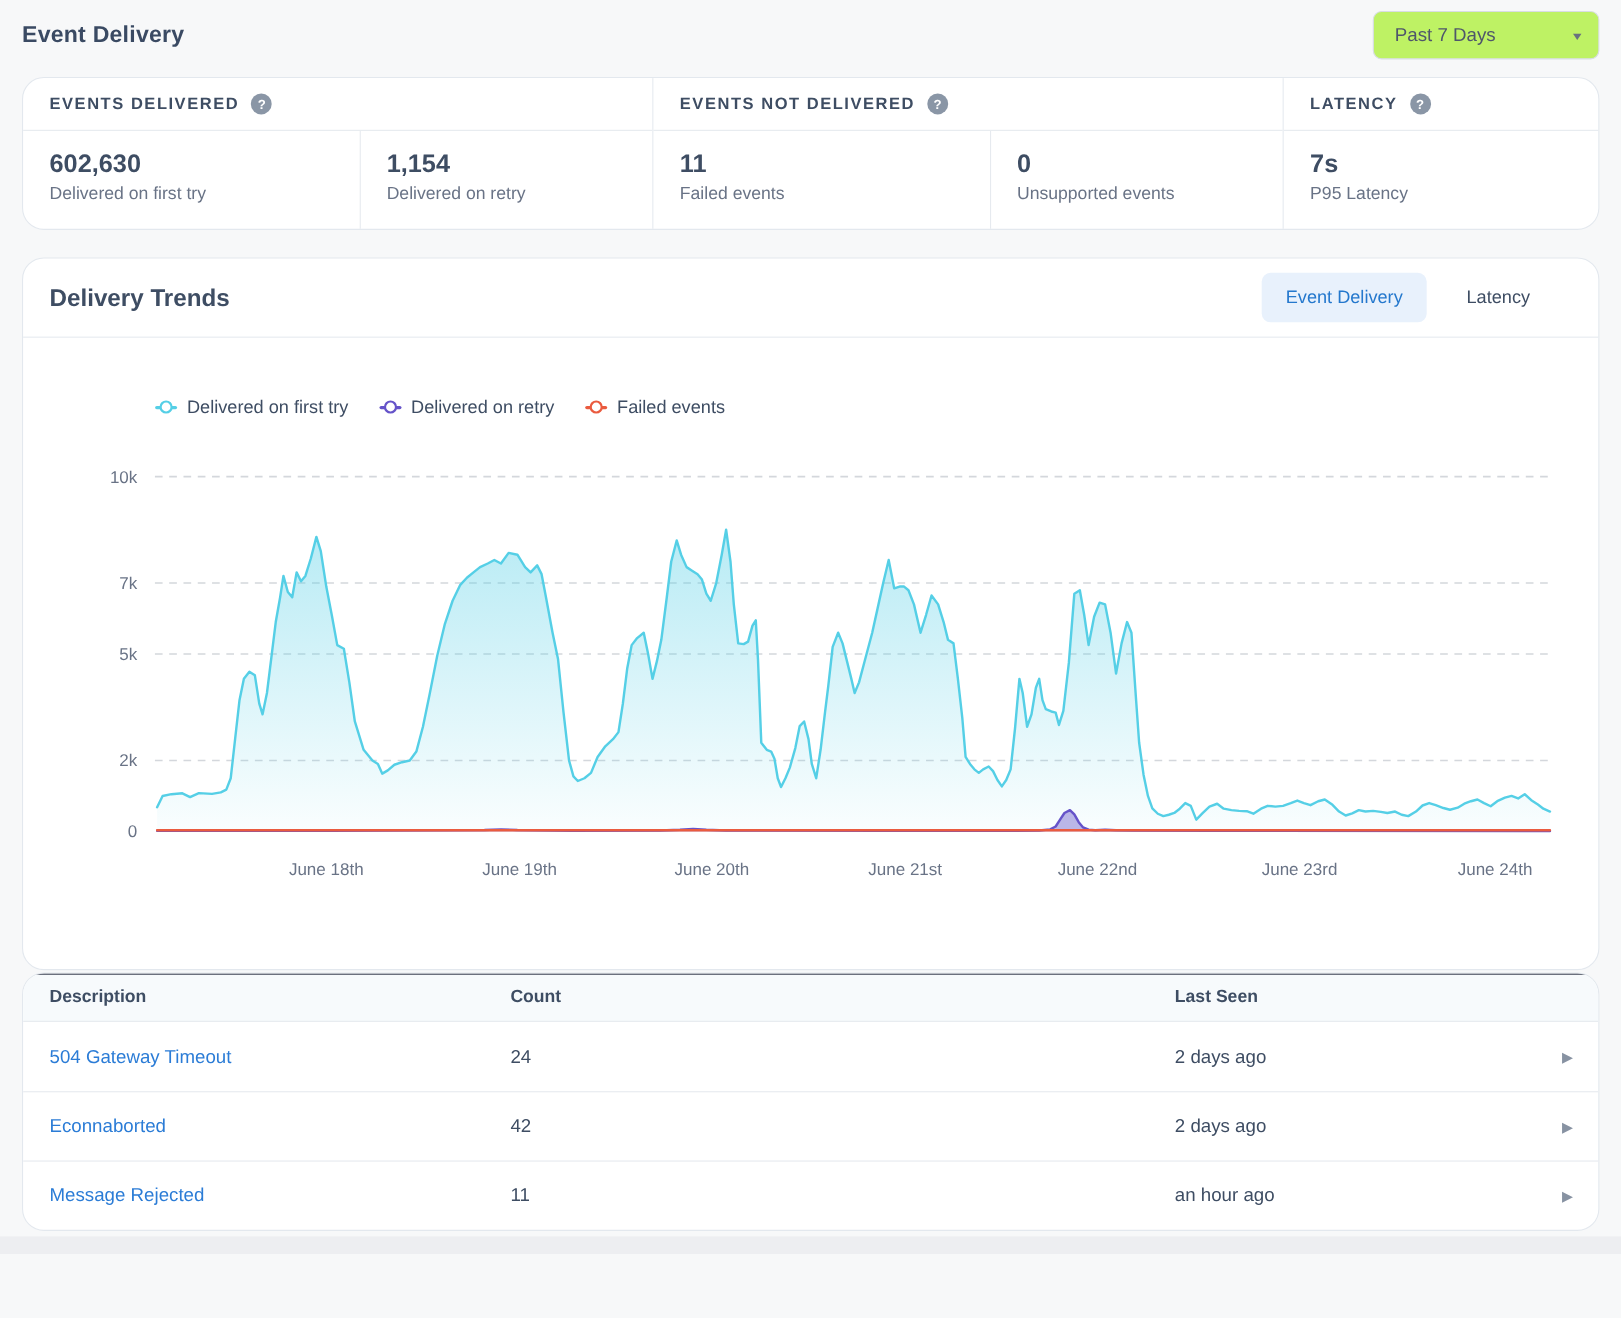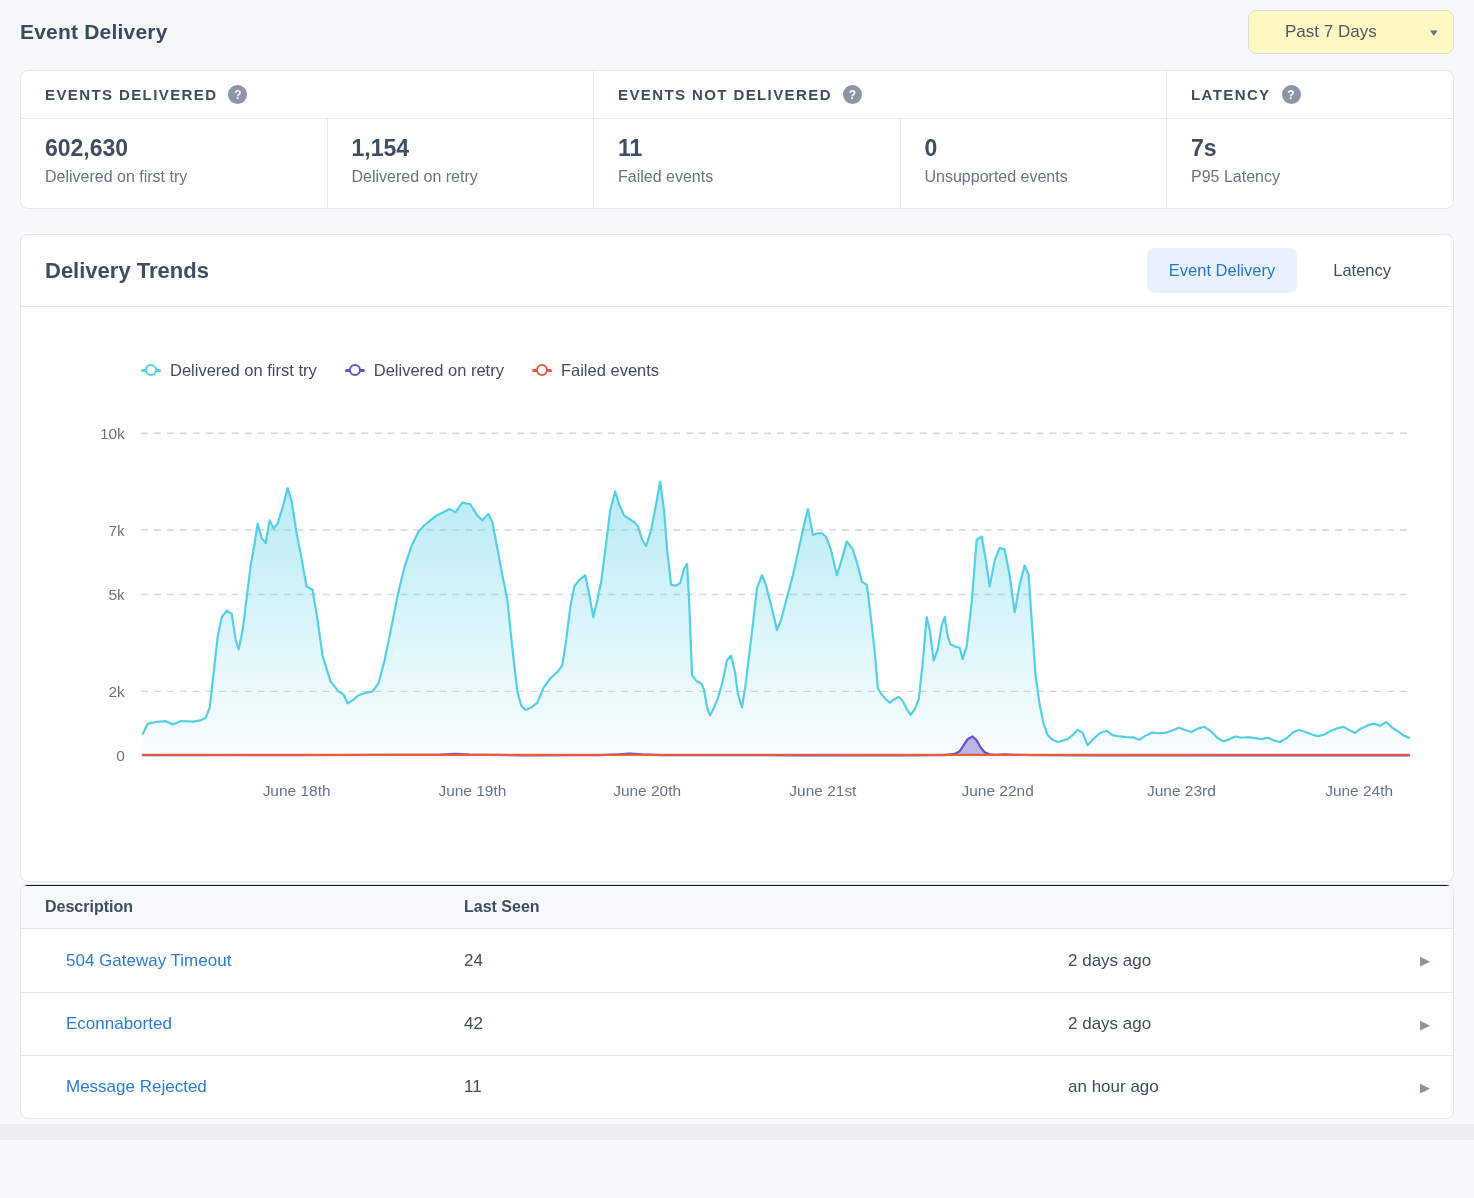--- a/index.html
+++ b/index.html
@@ -9,26 +9,26 @@
     background:#f7f8f9;
     font-family:"Liberation Sans", sans-serif;
     color:#3e4d63;
     overflow:hidden;
   }
   
   .topbar { display:flex; justify-content:space-between; align-items:center;
             padding:6px 20px 0; height:58px; }
   .page-title { font-size:21px; font-weight:700; color:#3a4a63; letter-spacing:.2px; }
   .select-btn { display:flex; align-items:center; justify-content:space-between;
-            width:206px; height:44px; background:#fef9c3; border:1px solid #d8dde4;
-            border-radius:8px; padding:0 16px 0 36px; font-size:17px; color:#4f566b;
+            width:206px; height:44px; background:#bef264; border:1px solid #d8dde4;
+            border-radius:8px; padding:0 16px 0 19px; font-size:17px; color:#4f566b;
             cursor:pointer; font-family:inherit; }
   .caret { color:#69727f; font-size:11px; transform:scaleX(1.4); }
   
-  .card { background:#fff; border:1px solid #e3e8ee; border-radius:8px; margin:0 20px; }
+  .card { background:#fff; border:1px solid #e3e8ee; border-radius:20px; margin:0 20px; }
   
   .stats-card { display:flex; margin-top:12px; }
   .stat-section { flex:2; min-width:0; }
   .stat-section.single { flex:1; }
   .stat-section + .stat-section { border-left:1px solid #e6eaef; }
   .stat-header { height:48px; border-bottom:1px solid #e6eaef; display:flex;
             align-items:center; gap:11px; padding:0 24px; }
   .stat-title { font-size:15px; font-weight:700; letter-spacing:1.4px; color:#3e4d63; }
   .help { width:19px; height:19px; border-radius:50%; background:#8a96a6; color:#fff;
             font-size:12px; font-weight:700; display:inline-flex; align-items:center;
@@ -61,21 +61,21 @@
   .issues-card { margin-top:2px; overflow:hidden; }
   .issues-title { padding:26px 24px 23px; }
   .issues-head { display:grid; grid-template-columns:419px 604px 1fr 40px;
             padding:0 8px 0 24px; height:44px; align-items:center; background:#f7fafc;
             border-top:1px solid #0f172a; border-bottom:1px solid #e6eaef;
             font-size:16px; font-weight:700; color:#3e4d63; }
   .issue-row { display:grid; grid-template-columns:419px 604px 1fr 40px;
             padding:0 8px 0 24px; height:63px; align-items:center; font-size:17px;
             cursor:pointer; }
   .issue-row + .issue-row { border-top:1px solid #e6eaef; }
-  .cell.desc { color:#2b7cd6; text-decoration:none;margin-left:21px; }
+  .cell.desc { color:#2b7cd6; text-decoration:none; }
   .cell.count, .cell.seen { color:#3e4d63; }
   .cell.chev { color:#8792a2; font-size:13px; text-align:center; }
   .bottom-strip { height:16px; background:#edeef1; margin-top:5px; }
 </style>
 </head>
 <body>
 
 <div class="topbar">
   <div class="page-title">Event Delivery</div>
   <button class="select-btn">
@@ -185,20 +185,21 @@
       <path d="M122.0 333.0L127.0 322.7L135.0 321.1L145.0 320.3L152.0 323.7L160.0 320.1L172.0 320.8L180.0 319.5L185.0 316.9L189.0 306.6L193.0 271.0L197.0 235.5L201.0 216.1L206.0 209.7L211.0 212.9L215.0 238.7L218.0 248.4L222.0 229.0L226.0 196.7L230.0 164.4L234.0 141.8L237.0 122.4L241.0 137.0L245.0 141.8L249.0 119.2L253.0 127.3L257.0 122.4L262.0 106.3L267.0 86.9L271.0 99.8L276.0 132.1L281.0 158.0L286.0 185.4L292.0 188.7L297.0 219.3L302.0 254.9L310.0 280.7L318.0 290.4L323.0 293.6L327.0 302.4L332.0 299.4L338.0 294.3L345.0 292.0L352.0 290.4L358.0 282.3L364.0 259.7L370.0 230.6L377.0 195.1L384.0 166.0L391.0 145.0L398.0 130.5L404.0 124.1L410.0 119.2L416.0 114.4L423.0 111.1L429.0 107.9L435.0 111.1L442.0 101.4L450.0 103.1L457.0 114.4L462.0 119.2L468.0 112.8L472.0 120.8L476.0 141.8L482.0 174.1L487.0 198.3L492.0 246.8L497.0 290.4L501.0 304.9L505.0 309.1L511.0 306.6L517.0 301.7L523.0 287.2L530.0 277.5L537.0 271.0L542.0 264.6L546.0 238.7L550.0 206.4L554.0 185.4L559.0 179.0L565.0 174.1L569.0 193.5L573.0 216.1L577.0 200.0L581.0 180.6L586.0 141.8L590.0 109.5L595.0 90.1L599.0 103.1L604.0 114.4L609.0 117.6L614.0 120.8L618.0 125.7L622.0 138.6L626.0 145.0L631.0 128.9L636.0 103.1L640.0 80.4L644.0 109.5L647.0 148.3L651.0 183.8L656.0 184.5L660.0 182.2L664.0 167.7L667.0 162.8L669.0 198.3L672.0 274.3L677.0 280.7L681.0 282.3L684.0 288.8L687.0 306.6L690.0 314.6L694.0 306.6L698.0 296.9L703.0 279.1L707.0 259.1L711.0 254.9L715.0 271.0L718.0 293.6L722.0 306.6L726.0 280.7L730.0 246.8L733.0 222.6L737.0 187.0L742.0 174.1L746.0 183.8L750.0 200.0L754.0 216.1L757.0 229.0L761.0 219.3L767.0 196.7L773.0 174.1L778.0 151.5L783.0 128.9L788.0 107.9L793.0 133.7L798.0 132.1L802.0 132.1L806.0 135.4L811.0 148.3L817.0 174.1L822.0 158.0L827.0 140.2L833.0 148.3L838.0 164.4L842.0 180.6L847.0 183.8L851.0 216.1L855.0 251.6L858.0 287.2L862.0 293.6L866.0 298.5L870.0 301.7L874.0 298.5L879.0 295.9L883.0 300.1L887.0 308.2L891.0 314.0L895.0 308.2L899.0 298.5L903.0 261.3L907.0 216.1L910.0 229.0L914.0 259.7L918.0 248.4L922.0 224.2L925.0 216.1L928.0 235.5L931.0 243.6L936.0 245.8L940.0 246.8L943.0 258.1L947.0 245.2L952.0 201.6L957.0 138.6L962.0 135.4L966.0 158.0L970.0 185.4L975.0 159.6L980.0 146.7L985.0 148.3L990.0 174.1L995.0 211.3L1000.0 183.8L1005.0 164.4L1009.0 174.1L1013.0 232.3L1016.0 274.3L1020.0 303.3L1024.0 322.7L1028.0 334.0L1033.0 338.9L1038.0 341.1L1043.0 339.8L1048.0 338.2L1053.0 334.3L1058.0 329.2L1063.0 331.7L1068.0 344.3L1074.0 338.2L1080.0 332.4L1087.0 329.8L1093.0 334.3L1100.0 335.6L1107.0 336.3L1114.0 336.6L1120.0 338.9L1127.0 334.3L1133.0 331.7L1140.0 332.4L1147.0 331.7L1154.0 329.2L1160.0 326.9L1166.0 329.2L1172.0 331.1L1179.0 327.5L1185.0 325.9L1192.0 330.8L1198.0 336.9L1204.0 340.5L1210.0 338.5L1216.0 335.6L1222.0 336.9L1229.0 336.3L1236.0 337.2L1242.0 338.2L1249.0 336.9L1255.0 339.8L1261.0 341.1L1268.0 336.9L1274.0 331.4L1280.0 329.2L1286.0 331.1L1293.0 333.7L1299.0 335.3L1306.0 333.4L1312.0 329.8L1318.0 327.5L1324.0 325.9L1330.0 329.2L1336.0 332.1L1342.0 327.5L1349.0 324.3L1355.0 322.7L1361.0 325.0L1367.0 321.1L1373.0 326.6L1379.0 330.5L1384.0 334.3L1390.0 336.9" fill="none" stroke="#55cfe6" stroke-width="2.2" stroke-linejoin="round" stroke-linecap="round"></path>
       <path d="M122.0 354.4L280.0 354.4L420.0 353.7L435.0 353.1L450.0 353.7L500.0 354.5L580.0 354.2L598.0 353.5L610.0 352.7L622.0 353.5L640.0 354.2L780.0 354.5L880.0 354.5L925.0 354.2L935.0 353.1L940.0 350.5L944.0 344.3L948.0 338.2L953.0 335.6L957.0 339.5L961.0 346.6L965.0 351.4L970.0 353.4L976.0 354.0L985.0 353.5L995.0 353.9L1010.0 354.2L1080.0 354.5L1390.0 354.6L1390.0 355L122.0 355Z" fill="rgba(101,83,201,0.42)" stroke="none"></path>
       <path d="M122.0 354.4L280.0 354.4L420.0 353.7L435.0 353.1L450.0 353.7L500.0 354.5L580.0 354.2L598.0 353.5L610.0 352.7L622.0 353.5L640.0 354.2L780.0 354.5L880.0 354.5L925.0 354.2L935.0 353.1L940.0 350.5L944.0 344.3L948.0 338.2L953.0 335.6L957.0 339.5L961.0 346.6L965.0 351.4L970.0 353.4L976.0 354.0L985.0 353.5L995.0 353.9L1010.0 354.2L1080.0 354.5L1390.0 354.6" fill="none" stroke="#6553c9" stroke-width="2.2" stroke-linejoin="round" stroke-linecap="round"></path>
       <path d="M122.0 353.9L380.0 354.0L680.0 353.9L980.0 354.0L1390.0 353.9" fill="none" stroke="#ea5b3f" stroke-width="2.2" stroke-linejoin="round" stroke-linecap="round"></path>
     </svg>
 </div>
 
 <div class="card issues-card">
   <div class="issues-head">
     <div>Description</div>
+    <div>Count</div>
     <div>Last Seen</div>
     <div></div>
   </div>
   <div>
       <div class="issue-row">
         <a class="cell desc">504 Gateway Timeout</a>
         <div class="cell count">24</div>
         <div class="cell seen">2 days ago</div>
         <div class="cell chev">▶</div>
       </div>

